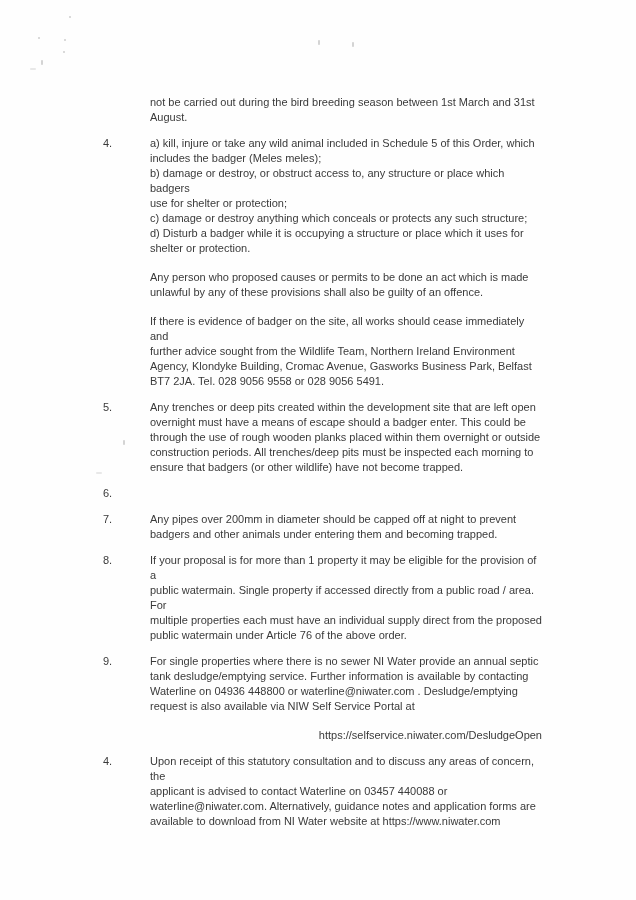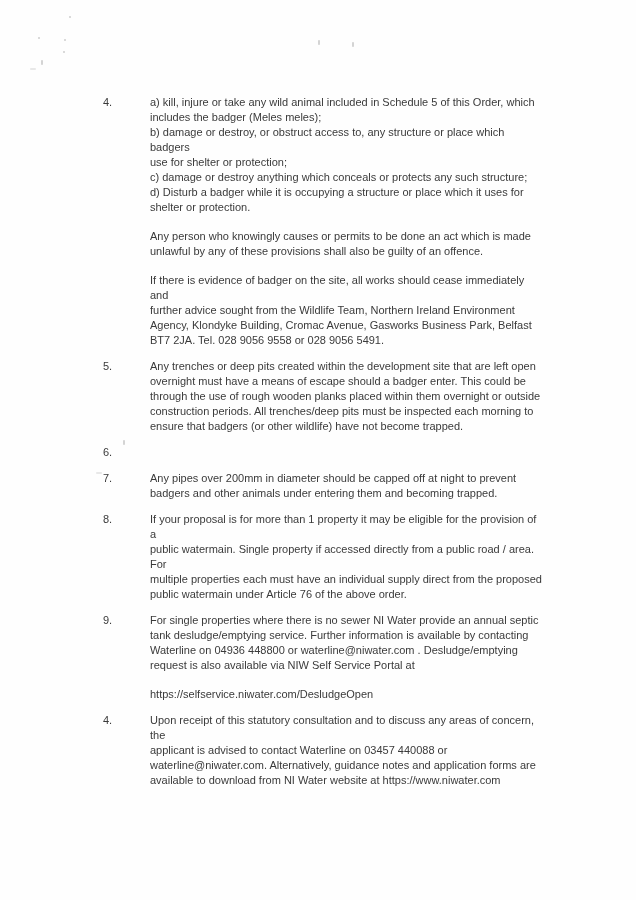--- a/index.html
+++ b/index.html
@@ -39,20 +39,21 @@
     width: 392px;
   }
   .block {
     white-space: pre-line;
   }
   .block + .block {
     margin-top: 14px;
   }
   .url-block {
     margin-top: 13px;
+    text-align: right;
   }
   
   .artifact {
     position: absolute;
     background: #a9a9a9;
     border-radius: 50%;
     opacity: 0.55;
   }
   .artifact.dot { width: 2px; height: 2px; }
   .artifact.tick { width: 1.5px; height: 5px; border-radius: 1px; opacity: 0.5; }
@@ -69,32 +70,39 @@
   <div class="artifact dot" style="left:63px;  top:51px;"></div>
   <div class="artifact tick" style="left:41px;  top:60px;"></div>
   <div class="artifact smudge" style="left:30px;  top:68px;"></div>
   <div class="artifact tick" style="left:318px; top:40px;"></div>
   <div class="artifact tick" style="left:352px; top:42px;"></div>
   <div class="artifact tick" style="left:123px; top:440px;"></div>
   <div class="artifact smudge" style="left:96px;  top:472px;"></div>
 
   <div class="content">
 
+    <div class="para">
+      <div class="num"></div>
+      <div class="body-col">
+        <div class="block">not be carried out during the bird breeding season between 1st March and 31st
+August.</div>
+      </div>
+    </div>
 
     <div class="para">
       <div class="num">4.</div>
       <div class="body-col">
         <div class="block">a) kill, injure or take any wild animal included in Schedule 5 of this Order, which
 includes the badger (Meles meles);
 b) damage or destroy, or obstruct access to, any structure or place which badgers
 use for shelter or protection;
 c) damage or destroy anything which conceals or protects any such structure;
 d) Disturb a badger while it is occupying a structure or place which it uses for
 shelter or protection.</div>
-        <div class="block">Any person who knowingly causes or permits to be done an act which is made
+        <div class="block">Any person who proposed causes or permits to be done an act which is made
 unlawful by any of these provisions shall also be guilty of an offence.</div>
         <div class="block">If there is evidence of badger on the site, all works should cease immediately and
 further advice sought from the Wildlife Team, Northern Ireland Environment
 Agency, Klondyke Building, Cromac Avenue, Gasworks Business Park, Belfast
 BT7 2JA. Tel. 028 9056 9558 or 028 9056 5491.</div>
       </div>
     </div>
 
     <div class="para">
       <div class="num">5.</div>

